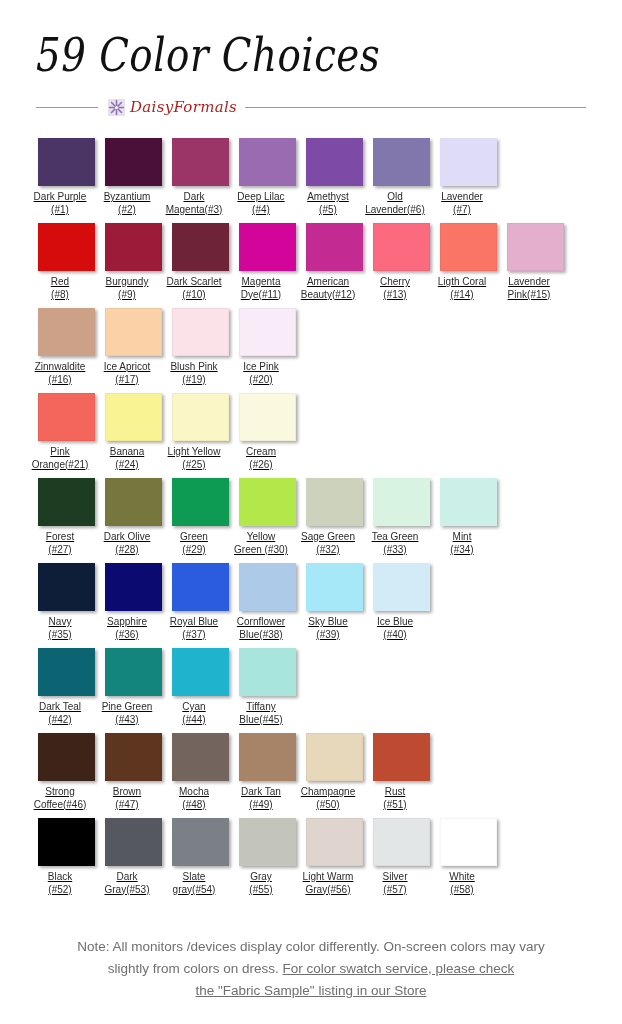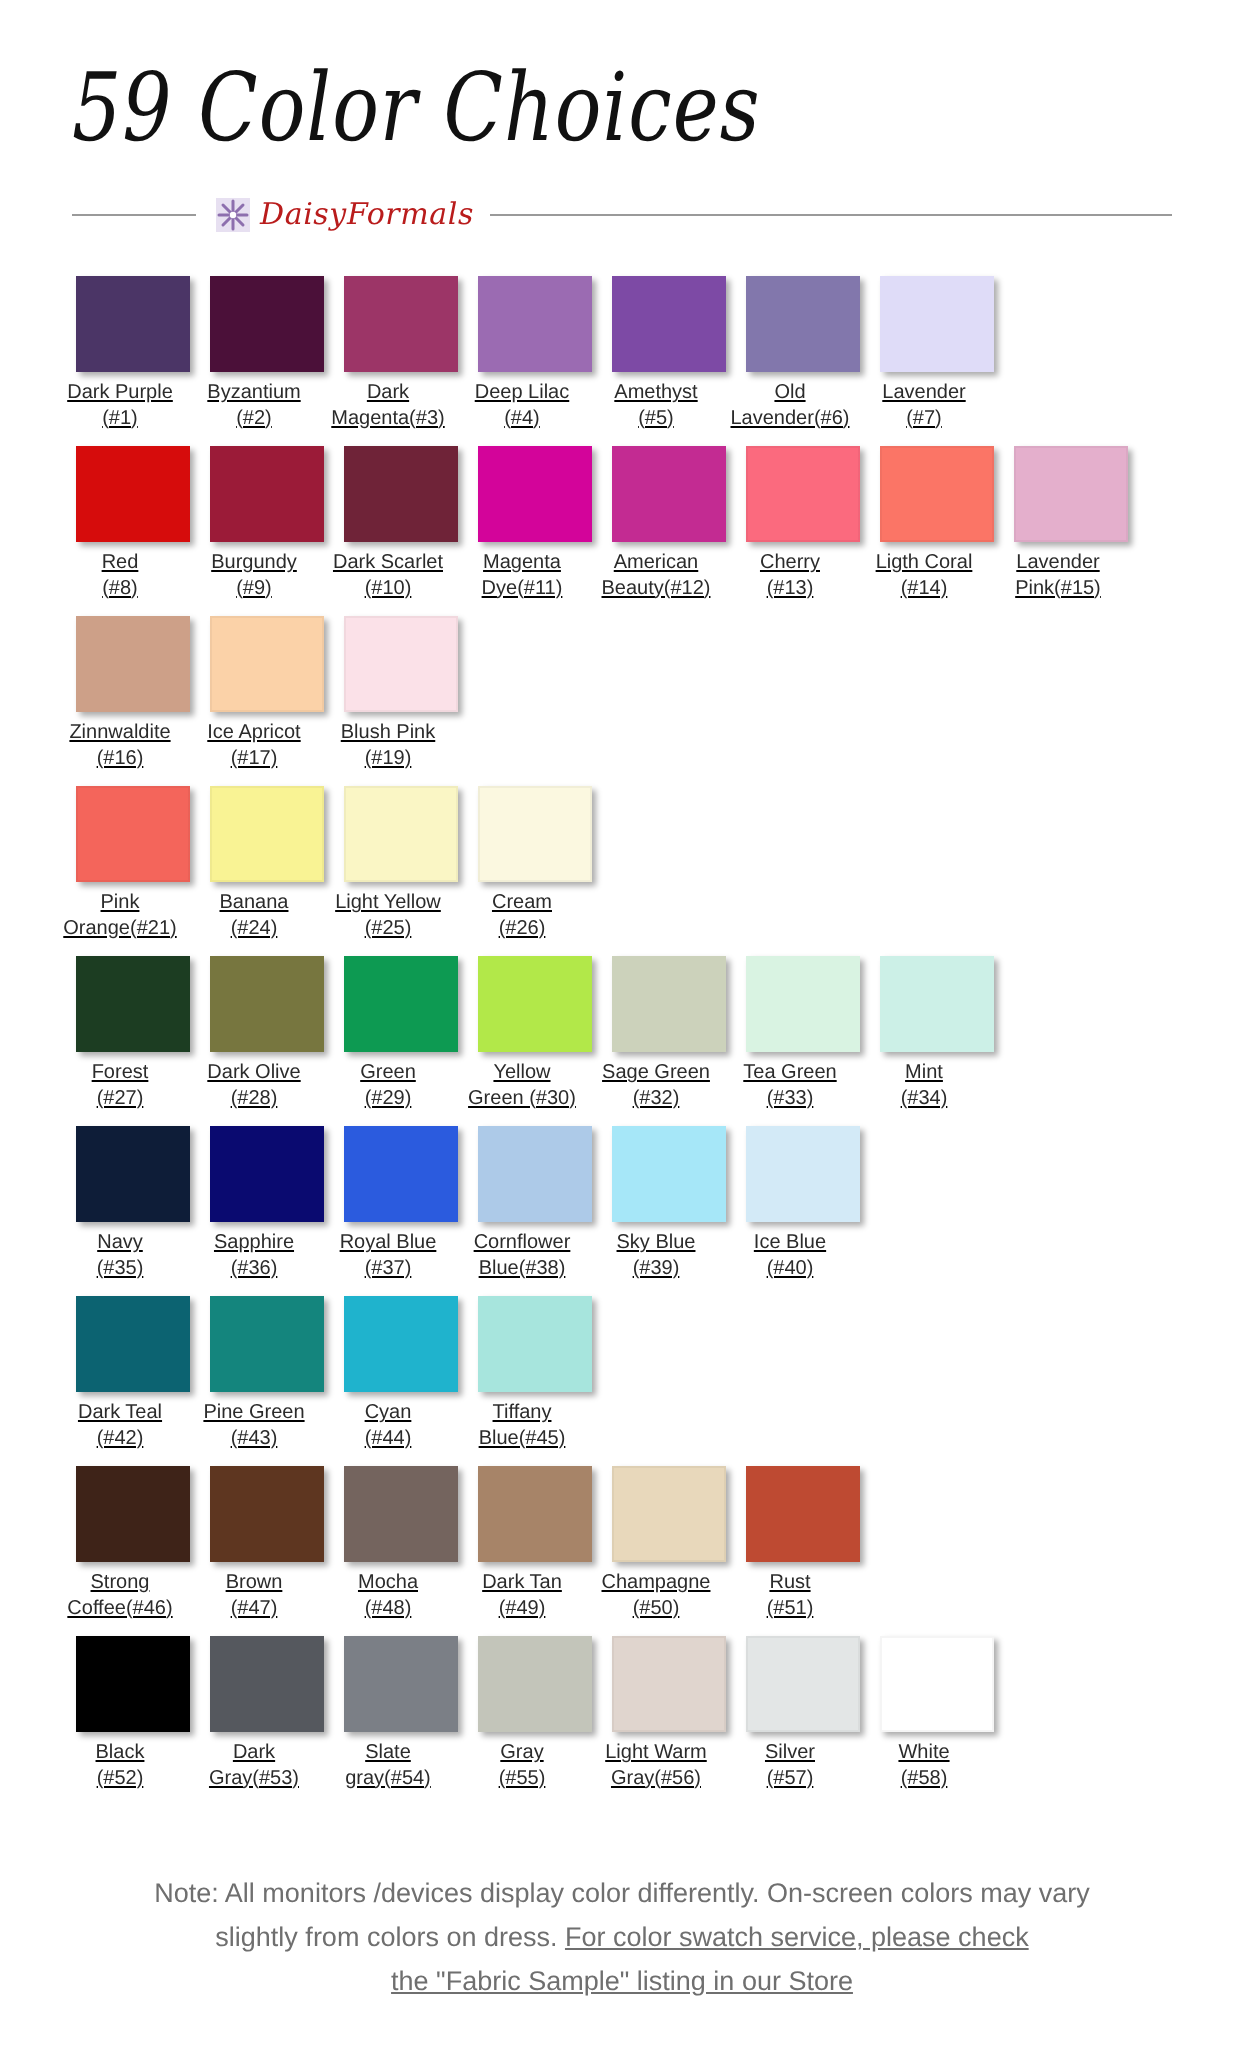--- a/index.html
+++ b/index.html
@@ -216,20 +216,24 @@
         <div class="lbl"><span>Zinnwaldite</span><br><span>(#16)</span></div>
       </div>
       <div class="cell">
         <div class="chip hasborder" style="background: rgb(251, 210, 168);"></div>
         <div class="lbl"><span>Ice Apricot</span><br><span>(#17)</span></div>
       </div>
       <div class="cell">
         <div class="chip hasborder" style="background: rgb(251, 225, 232);"></div>
         <div class="lbl"><span>Blush Pink</span><br><span>(#19)</span></div>
       </div>
+      <div class="cell">
+        <div class="chip hasborder" style="background: rgb(249, 236, 248);"></div>
+        <div class="lbl"><span>Ice Pink</span><br><span>(#20)</span></div>
+      </div>
     </div>
     <div class="row">
       <div class="cell">
         <div class="chip hasborder" style="background: rgb(244, 101, 91);"></div>
         <div class="lbl"><span>Pink</span><br><span>Orange(#21)</span></div>
       </div>
       <div class="cell">
         <div class="chip hasborder" style="background: rgb(249, 243, 148);"></div>
         <div class="lbl"><span>Banana</span><br><span>(#24)</span></div>
       </div>

